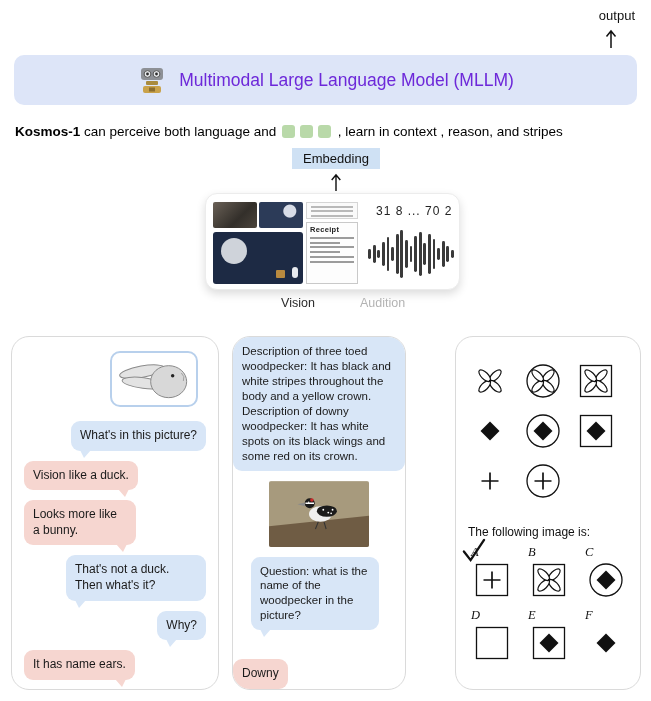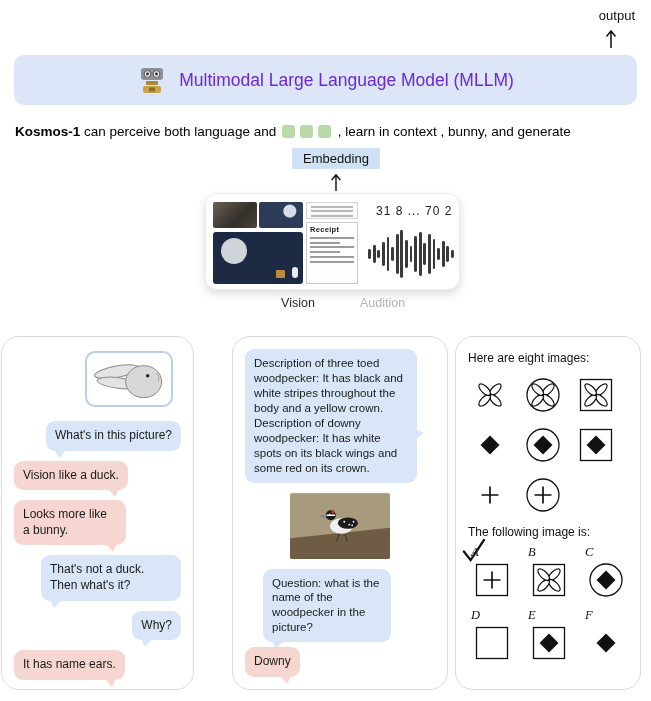--- a/index.html
+++ b/index.html
@@ -48,22 +48,22 @@
   .receipt i.short{width:68%}
   .wave{position:absolute;left:160px;top:32px;width:90px;height:56px;display:flex;
         align-items:center;justify-content:center;gap:1.8px}
   .wave i{width:2.8px;background:#3a3a3a;border-radius:1.4px}
   .vision-label{position:absolute;left:238px;top:296px;width:120px;text-align:center;font-size:12.5px;color:#2b2b2b}
   .audition-label{position:absolute;left:360px;top:296px;width:100px;font-size:12.5px;color:#b3b3b3}
 
   
   .panel{position:absolute;top:336px;height:354px;background:#fff;border:1.5px solid #dadada;
          border-radius:18px;display:flex;flex-direction:column;overflow:hidden}
-  .p1{left:1px;width:193px;padding:12px 12px 8px}
-  .p2{left:232px;width:216px;padding:12px}
+  .p1{left:11px;width:208px;padding:12px 12px 8px}
+  .p2{left:232px;width:174px;}
   .p3{left:455px;width:186px;padding:14px 12px}
 
   
   .bub{position:relative;width:fit-content;max-width:152px;padding:7px 9px;border-radius:9px;
        font-size:12px;line-height:1.3;color:#1a1a1a}
   .blue{background:#d8e6f7;align-self:flex-end}
   .pink{background:#f6d6d0;align-self:flex-start}
   .p1 .bub{margin-bottom:10px}
   .w140{max-width:140px}
   .w112{max-width:112px}
@@ -80,21 +80,21 @@
   
   .desc{max-width:172px;align-self:flex-start;font-size:11.5px;white-space:pre-line}
   .bird{margin:10px auto 10px;width:100px;height:66px;border-radius:2px;overflow:hidden;flex:none}
   .q{max-width:128px;align-self:flex-start;margin-left:18px;font-size:11.5px}
   .ans{margin-top:auto}
 
   
   .p3-intro,.p3-follow{font-size:12px;color:#111}
   .eight-grid{display:grid;grid-template-columns:repeat(3,40px);gap:10px 13px;margin:10px 0 0 2px}
   .cell svg{width:40px;height:40px;display:block}
-  .p3-follow{margin-top:10px}
+  .p3-follow{margin-top:24px}
   .opts{display:grid;grid-template-columns:repeat(3,40px);gap:23px 17px;margin:21px 0 0 4px}
   .opt{position:relative;width:40px;height:40px}
   .opt svg.symbol{width:40px;height:40px;display:block}
   .letter{position:absolute;top:-15px;left:-1px;font-family:"Liberation Serif",serif;
           font-style:italic;font-size:12.5px;color:#111}
   .check{position:absolute;top:-22px;left:-11px;width:25px;height:25px}
 </style>
 </head>
 <body>
 
@@ -113,21 +113,21 @@
       <circle cx="10.5" cy="9" r="1.4" fill="#2b2b2b"></circle>
         <circle cx="19.5" cy="9" r="1.4" fill="#2b2b2b"></circle>
       <rect x="9" y="16" width="12" height="4" rx="1" fill="#a98b3e"></rect>
       <rect x="6" y="21" width="18" height="7" rx="2" fill="#c9a24a"></rect>
       <rect x="12" y="22.5" width="6" height="4" fill="#8a6d2f"></rect>
     </svg>
     <span class="banner-title">Multimodal Large Language Model (MLLM)</span>
   </div>
 
   <div class="tagline">
-    <b>Kosmos-1</b><span> can perceive both language and </span><span class="gs"></span><span class="gs"></span><span class="gs"></span><span> , learn in context , bunny, and generate</span>
+    <b>Kosmos-1</b><span> can perceive both language and </span><span class="gs"></span><span class="gs"></span><span class="gs"></span><span> , learn in context , reason, and stripes</span>
   </div>
 
   <div class="embed">Embedding</div>
   <svg class="embed-arrow" width="14" height="21" viewBox="0 0 14 22">
     <path d="M7 21 L7 5 M2.5 9.5 L7 4 L11.5 9.5" fill="none" stroke="#111" stroke-width="1.5"></path>
   </svg>
 
   <div class="card">
     <div class="t1"></div>
     <div class="t2"></div>
@@ -215,21 +215,20 @@
         <path d="M50 30 l-10 2.5 10 2.5 z" fill="#8a8a8a"></path>
         <circle cx="55.5" cy="29.5" r="1" fill="#fff"></circle>
         <path d="M69 57 l-4 10 M77 57 l3 10" stroke="#333" stroke-width="1.5"></path>
       </svg>
     </div>
     <div class="bub blue q tail-bl">Question: what is the name of the woodpecker in the picture?</div>
     <div class="bub pink ans tail-br">Downy</div>
   </div>
 
   <div class="panel p3">
-    <div class="p3-intro">Here are eight images:</div>
     <div class="eight-grid" id="eight-grid">
         <div class="cell">
           <svg viewBox="0 0 40 40" class="symbol">
             <ellipse cx="0" cy="-7.5" rx="3.4" ry="7.5" fill="#fff" stroke="#111" stroke-width="1.2" transform="translate(20,20) rotate(45)"></ellipse>
             <ellipse cx="0" cy="-7.5" rx="3.4" ry="7.5" fill="#fff" stroke="#111" stroke-width="1.2" transform="translate(20,20) rotate(135)"></ellipse>
             <ellipse cx="0" cy="-7.5" rx="3.4" ry="7.5" fill="#fff" stroke="#111" stroke-width="1.2" transform="translate(20,20) rotate(225)"></ellipse>
             <ellipse cx="0" cy="-7.5" rx="3.4" ry="7.5" fill="#fff" stroke="#111" stroke-width="1.2" transform="translate(20,20) rotate(315)"></ellipse>
             <circle cx="20" cy="20" r="1.3" fill="#111"></circle>
           </svg>
         </div>

